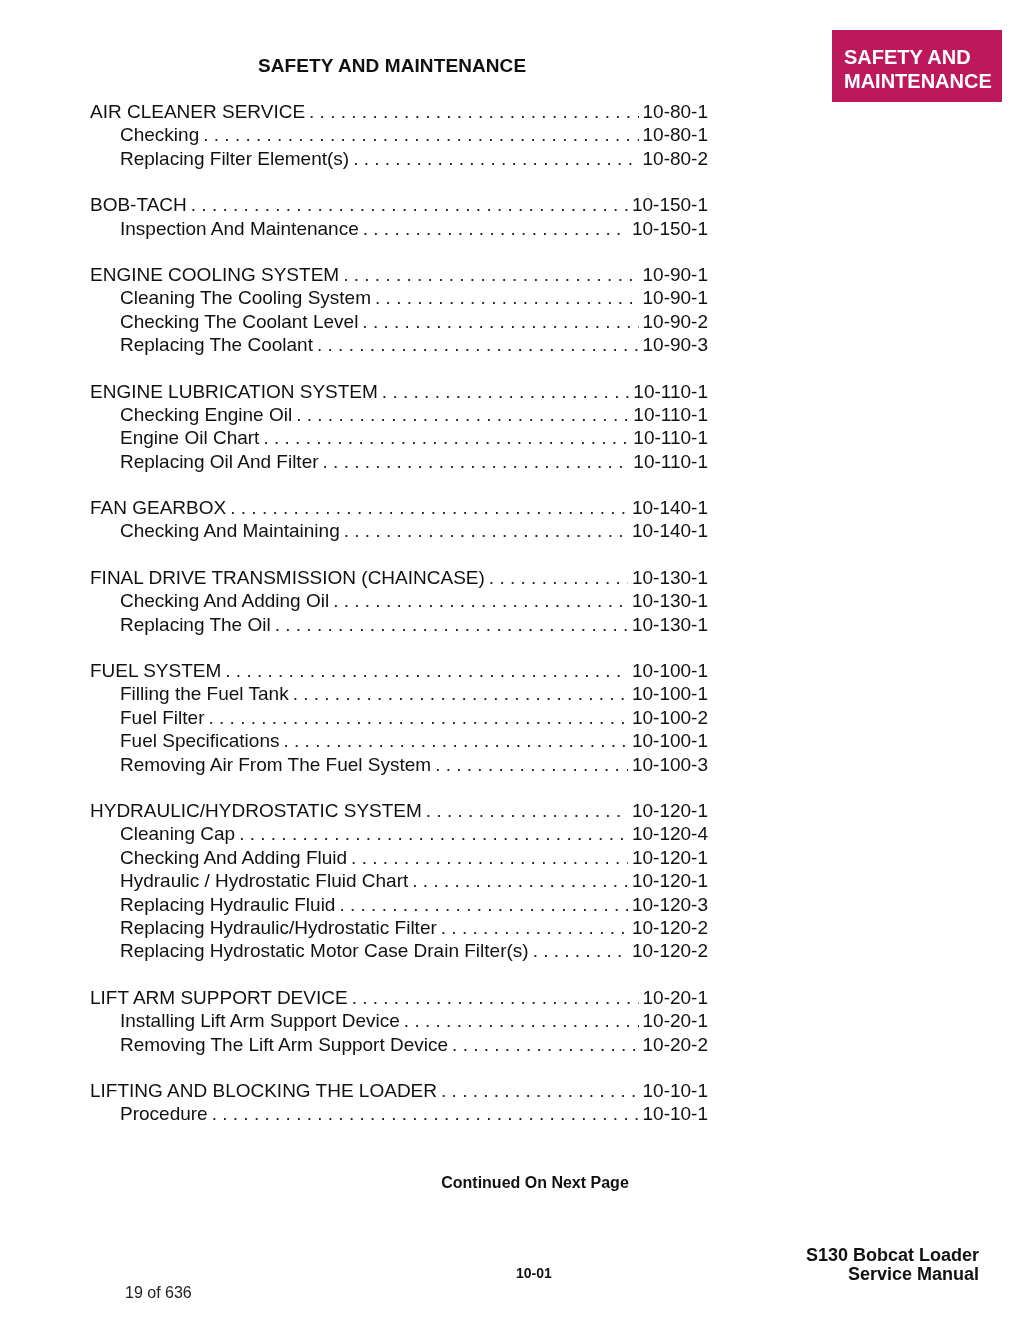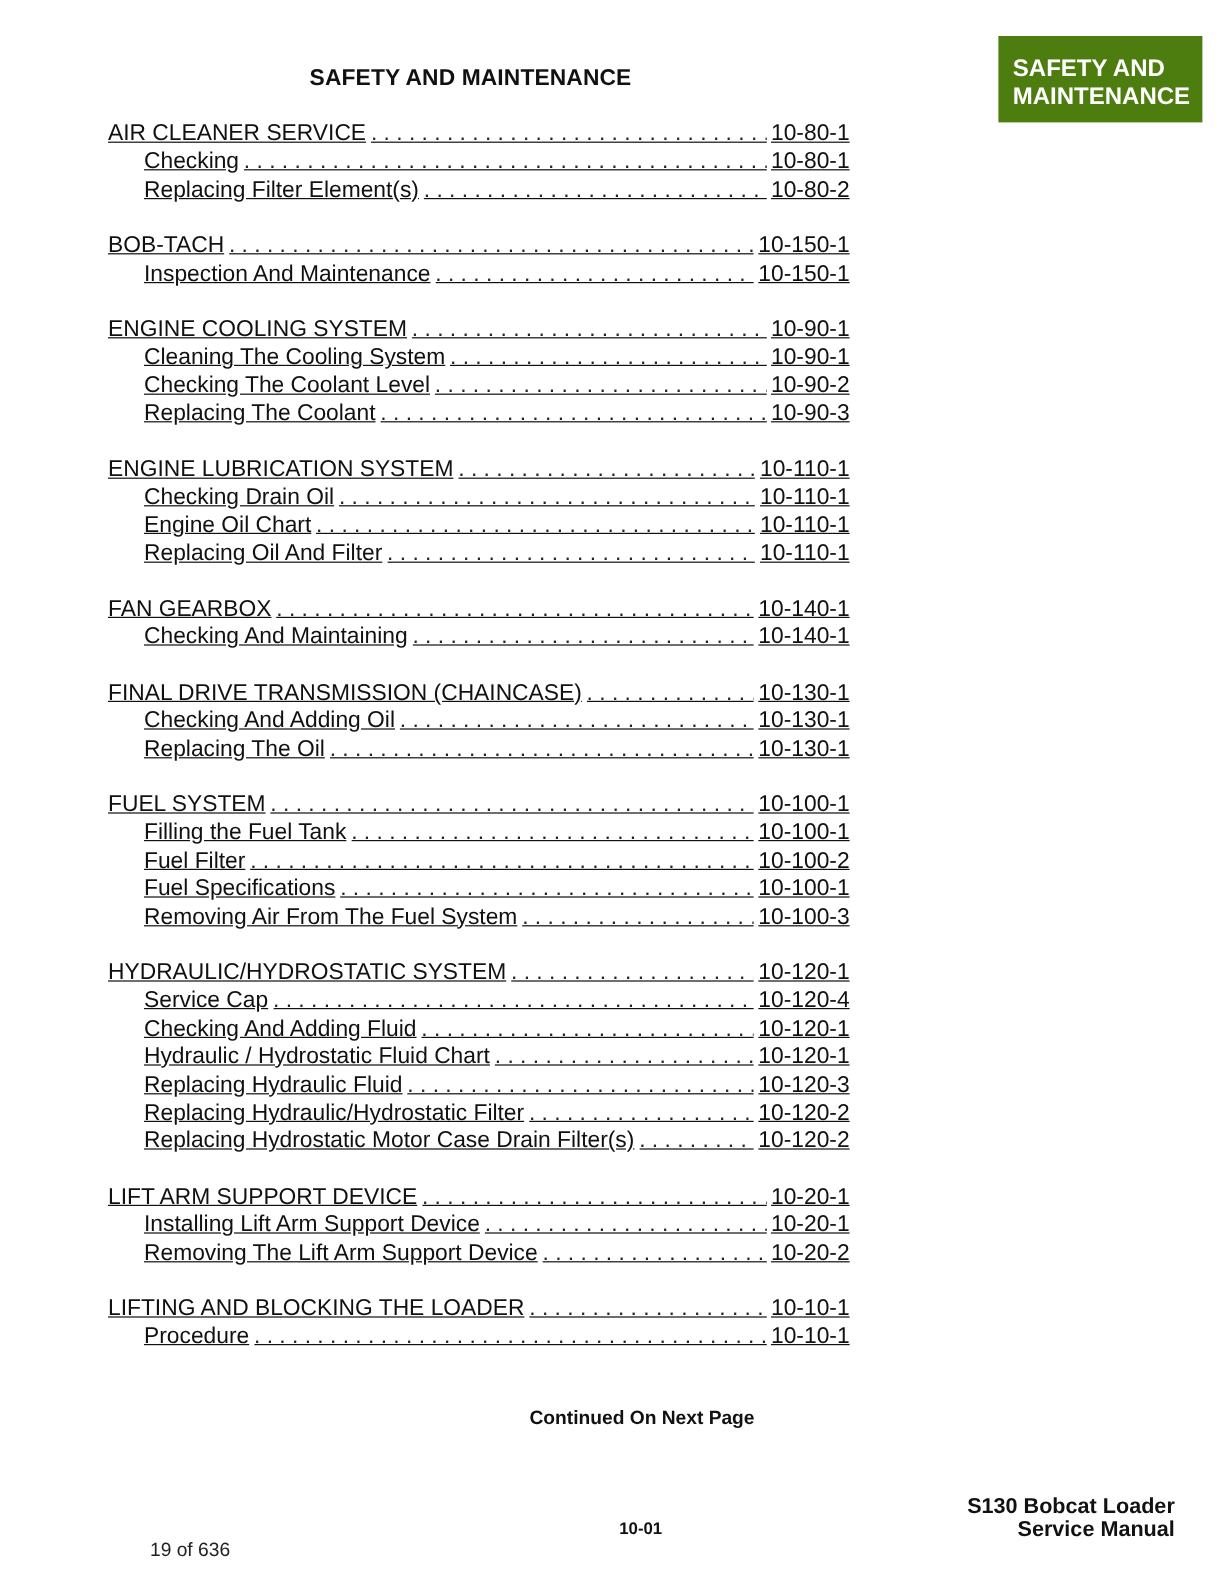--- a/index.html
+++ b/index.html
@@ -1,22 +1,22 @@
 <!DOCTYPE html>
 <html><head>
 <meta charset="utf-8">
 <style>
   html, body { margin: 0; padding: 0; background: #ffffff; }
   body { width: 1024px; height: 1326px; position: relative; overflow: hidden;
          font-family: "Liberation Sans", "DejaVu Sans", sans-serif; color: #111; }
   .page-title { position: absolute; left: 258px; top: 55px; font-size: 19px; font-weight: bold; letter-spacing: 0.1px; }
-  .tab { position: absolute; left: 832px; top: 30px; width: 170px; height: 72px; background: #4d7c0f; color: #fff;
+  .tab { position: absolute; left: 832px; top: 30px; width: 170px; height: 72px; background: #be185d; color: #fff;
          font-weight: bold; font-size: 20px; line-height: 24px; padding: 15px 0 0 12px; box-sizing: border-box; }
   .toc { position: absolute; left: 90px; top: 100px; width: 618px; }
-  .section { margin-bottom: 23px; text-decoration: underline; }
+  .section { margin-bottom: 23px; }
   .row { display: flex; align-items: baseline; height: 23.4px; font-size: 19px; line-height: 23.4px; white-space: nowrap; }
   .row.sub { padding-left: 30px; }
   .row .label { flex: 0 0 auto; }
   .row .dots { flex: 1 1 auto; overflow: hidden; letter-spacing: 5.2px; margin: 0 4px 0 4px; color: #222; }
   .row .dots::before { content: ". . . . . . . . . . . . . . . . . . . . . . . . . . . . . . . . . . . . . . . . . . . . . . . . . . . . . . . . . . . . . . . . . . . . . . . . . . . . ."; letter-spacing: 0; word-spacing: 0px; }
   .row .page { flex: 0 0 auto; }
   .continued { position: absolute; left: 0; width: 1070px; text-align: center; top: 1174px; font-size: 16px; font-weight: bold; }
   .footer-center { position: absolute; left: 516px; top: 1265px; font-size: 14px; font-weight: bold; }
   .footer-right { position: absolute; right: 45px; top: 1246px; font-size: 18px; font-weight: bold; text-align: right; line-height: 19px; }
   .page-count { position: absolute; left: 125px; top: 1284px; font-size: 16px; color: #222; }
@@ -83,21 +83,21 @@
         <span class="page">10-90-3</span>
       </div>
     </div>
     <div class="section">
       <div class="row">
         <span class="label">ENGINE LUBRICATION SYSTEM</span>
         <span class="dots"></span>
         <span class="page">10-110-1</span>
       </div>
       <div class="row sub">
-        <span class="label">Checking Drain Oil</span>
+        <span class="label">Checking Engine Oil</span>
         <span class="dots"></span>
         <span class="page">10-110-1</span>
       </div>
       <div class="row sub">
         <span class="label">Engine Oil Chart</span>
         <span class="dots"></span>
         <span class="page">10-110-1</span>
       </div>
       <div class="row sub">
         <span class="label">Replacing Oil And Filter</span>
@@ -161,21 +161,21 @@
         <span class="page">10-100-3</span>
       </div>
     </div>
     <div class="section">
       <div class="row">
         <span class="label">HYDRAULIC/HYDROSTATIC SYSTEM</span>
         <span class="dots"></span>
         <span class="page">10-120-1</span>
       </div>
       <div class="row sub">
-        <span class="label">Service Cap</span>
+        <span class="label">Cleaning Cap</span>
         <span class="dots"></span>
         <span class="page">10-120-4</span>
       </div>
       <div class="row sub">
         <span class="label">Checking And Adding Fluid</span>
         <span class="dots"></span>
         <span class="page">10-120-1</span>
       </div>
       <div class="row sub">
         <span class="label">Hydraulic / Hydrostatic Fluid Chart</span>

